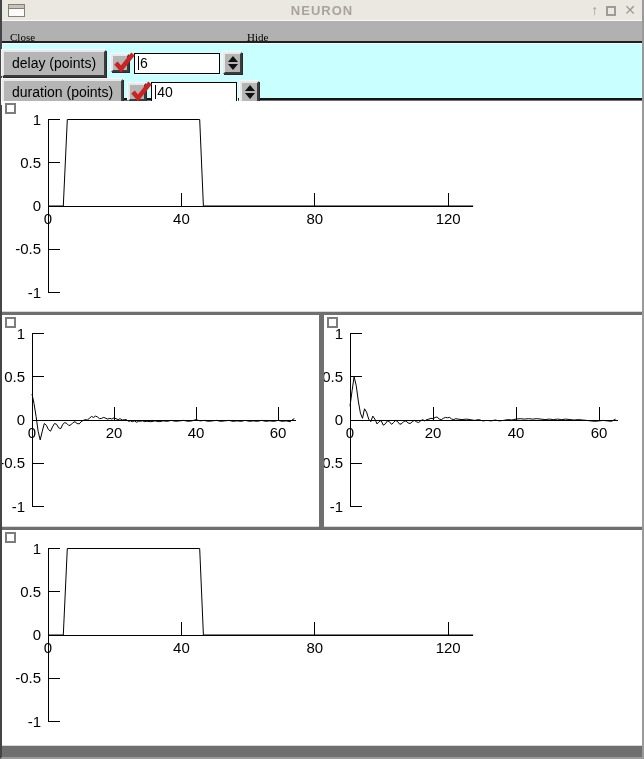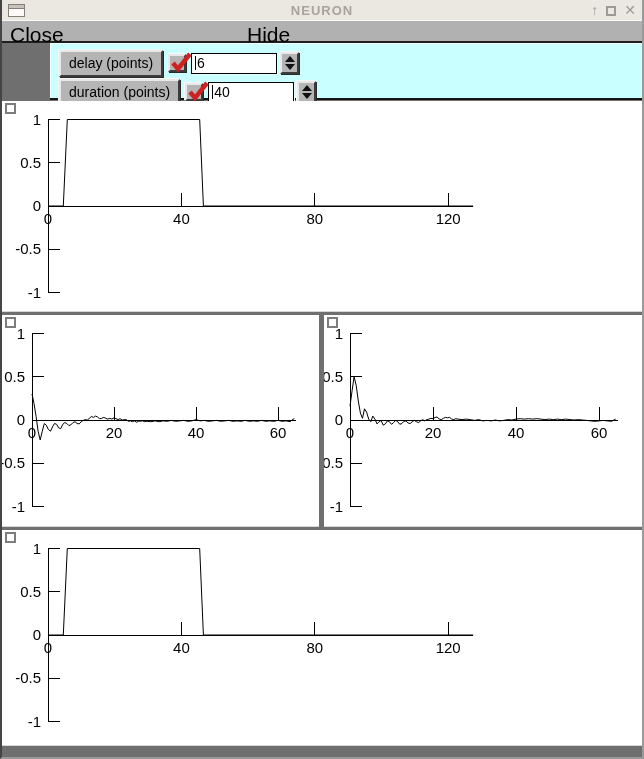--- a/index.html
+++ b/index.html
@@ -11,26 +11,26 @@
   .winicon { position:absolute; left:6px; top:4px; width:17px; height:13px; background:#fbfaf8;
              border:1px solid #83807a; }
   .winicon:before { content:""; display:block; height:3px; background:#c7c3ba; border-bottom:1px solid #83807a; }
   .title-text { position:absolute; left:0; right:0; top:3px; text-align:center; font-size:13px; font-weight:bold;
                 color:#a9a49b; letter-spacing:1px; }
   .ctrls { position:absolute; right:6px; top:2px; display:flex; align-items:center; gap:8px; height:17px; }
   .ctrl-glyph { color:#9b9b97; font-size:14px; font-weight:bold; line-height:17px; }
   .ctrl-box { width:10px; height:10px; border:2px solid #9b9b97; }
   
   .menubar { position:relative; height:22px; background:#b1b1b1; border-bottom:2px solid #1f1f1f; }
-  .menu-item { position:absolute; top:2px; font-size:21px; color:#000; }
+  .menu-item { position:absolute; top:10px; font-size:11px; color:#000;font-family:Liberation Serif, serif; }
   .menu-close { left:8px; }
   .menu-hide { left:245px;text-align:center; }
   
   .panel-cyan { position:relative; height:57px; background:#c9ffff; border-bottom:2px solid #141414;
-                box-shadow: inset 1px 1px 0 #f4ffff; padding:7px 0 0 9px;margin-left:48px; }
+                box-shadow: inset 1px 1px 0 #f4ffff; padding:7px 0 0 0; }
   .param-row { display:flex; align-items:center; height:26px; margin-bottom:3px; }
   .btn3d { background:#b5b5b5; color:#000; font-size:14px; padding:3px 8px 4px 8px;
            border:2px solid; border-color:#e9e9e9 #3c3c3c #3c3c3c #e9e9e9;
            box-shadow:-1px -1px 0 #f6f6f6, 1px 1px 0 #2a2a2a; cursor:default; white-space:nowrap; }
   .checkbox { position:relative; width:18px; height:18px; margin-left:5px; background:#b5b5b5;
               border:2px solid; border-color:#e9e9e9 #3c3c3c #3c3c3c #e9e9e9;
               box-shadow:-1px -1px 0 #f6f6f6, 1px 1px 0 #2a2a2a; }
   .checkbox svg { position:absolute; left:-1px; top:-6px; overflow:visible; }
   .field { width:86px; height:21px; margin-left:5px; background:#fff; border:1px solid #000;
            box-shadow:1px 1px 0 #e4ffff; font-size:14px; color:#000; display:flex; align-items:center;

